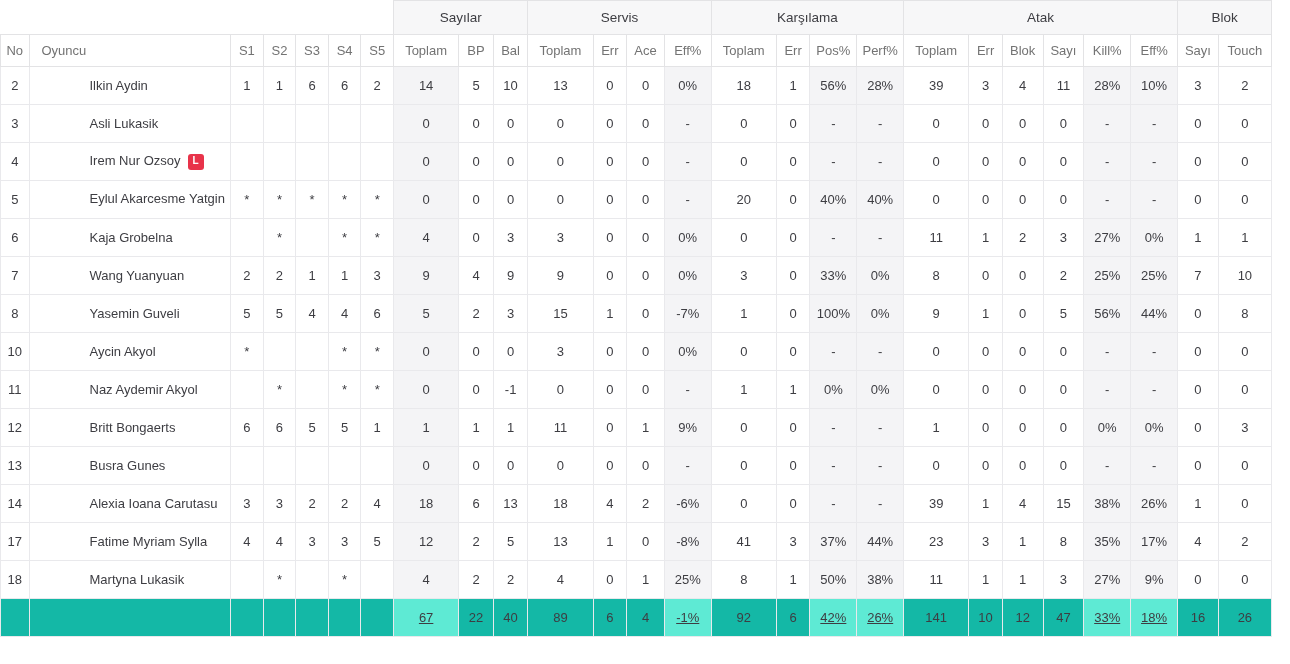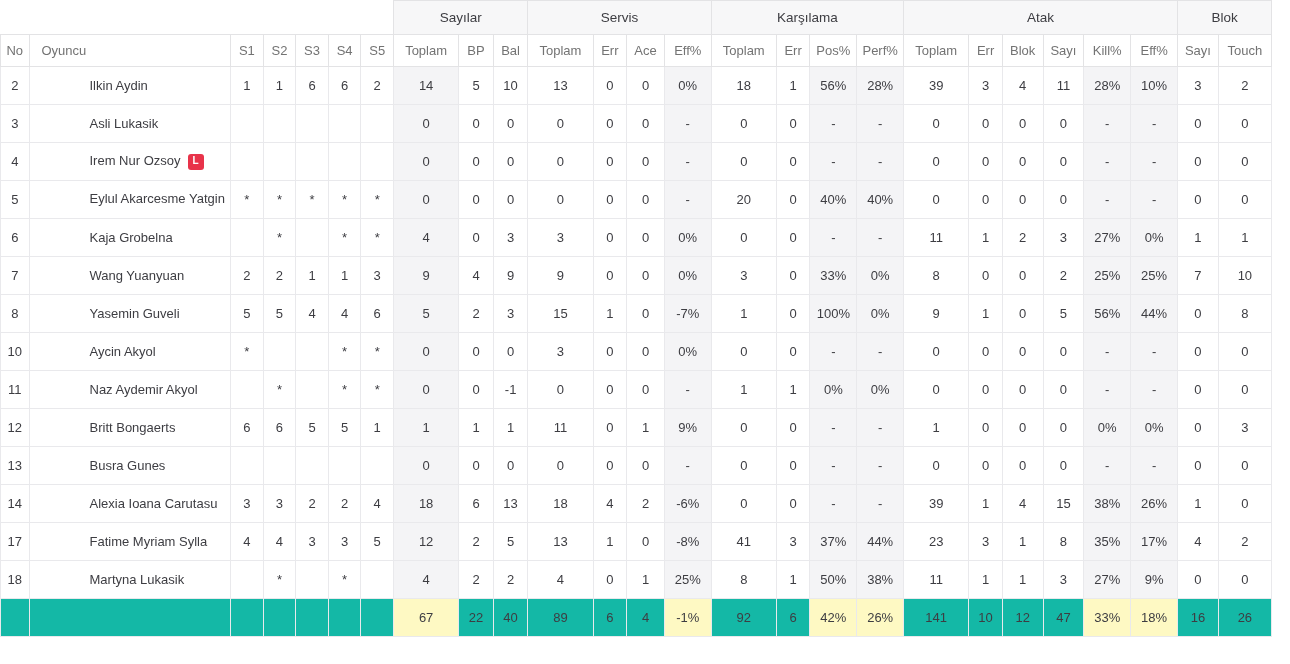--- a/index.html
+++ b/index.html
@@ -70,21 +70,22 @@
     text-align: left;
     padding-left: 14px;
   }
   table.stats tbody td.shade {
     background: #f4f4f6;
   }
   table.stats tbody tr.total td {
     background: #14b8a6;
   }
   table.stats tbody tr.total td.shade {
-    background: #fef9c3;
+    background: #5eead4;
+    text-decoration: underline;
   }
   .libero-badge {
     display: inline-block;
     background: #e8334a;
     color: #ffffff;
     font-size: 10px;
     line-height: 14px;
     width: 16px;
     height: 16px;
     text-align: center;

